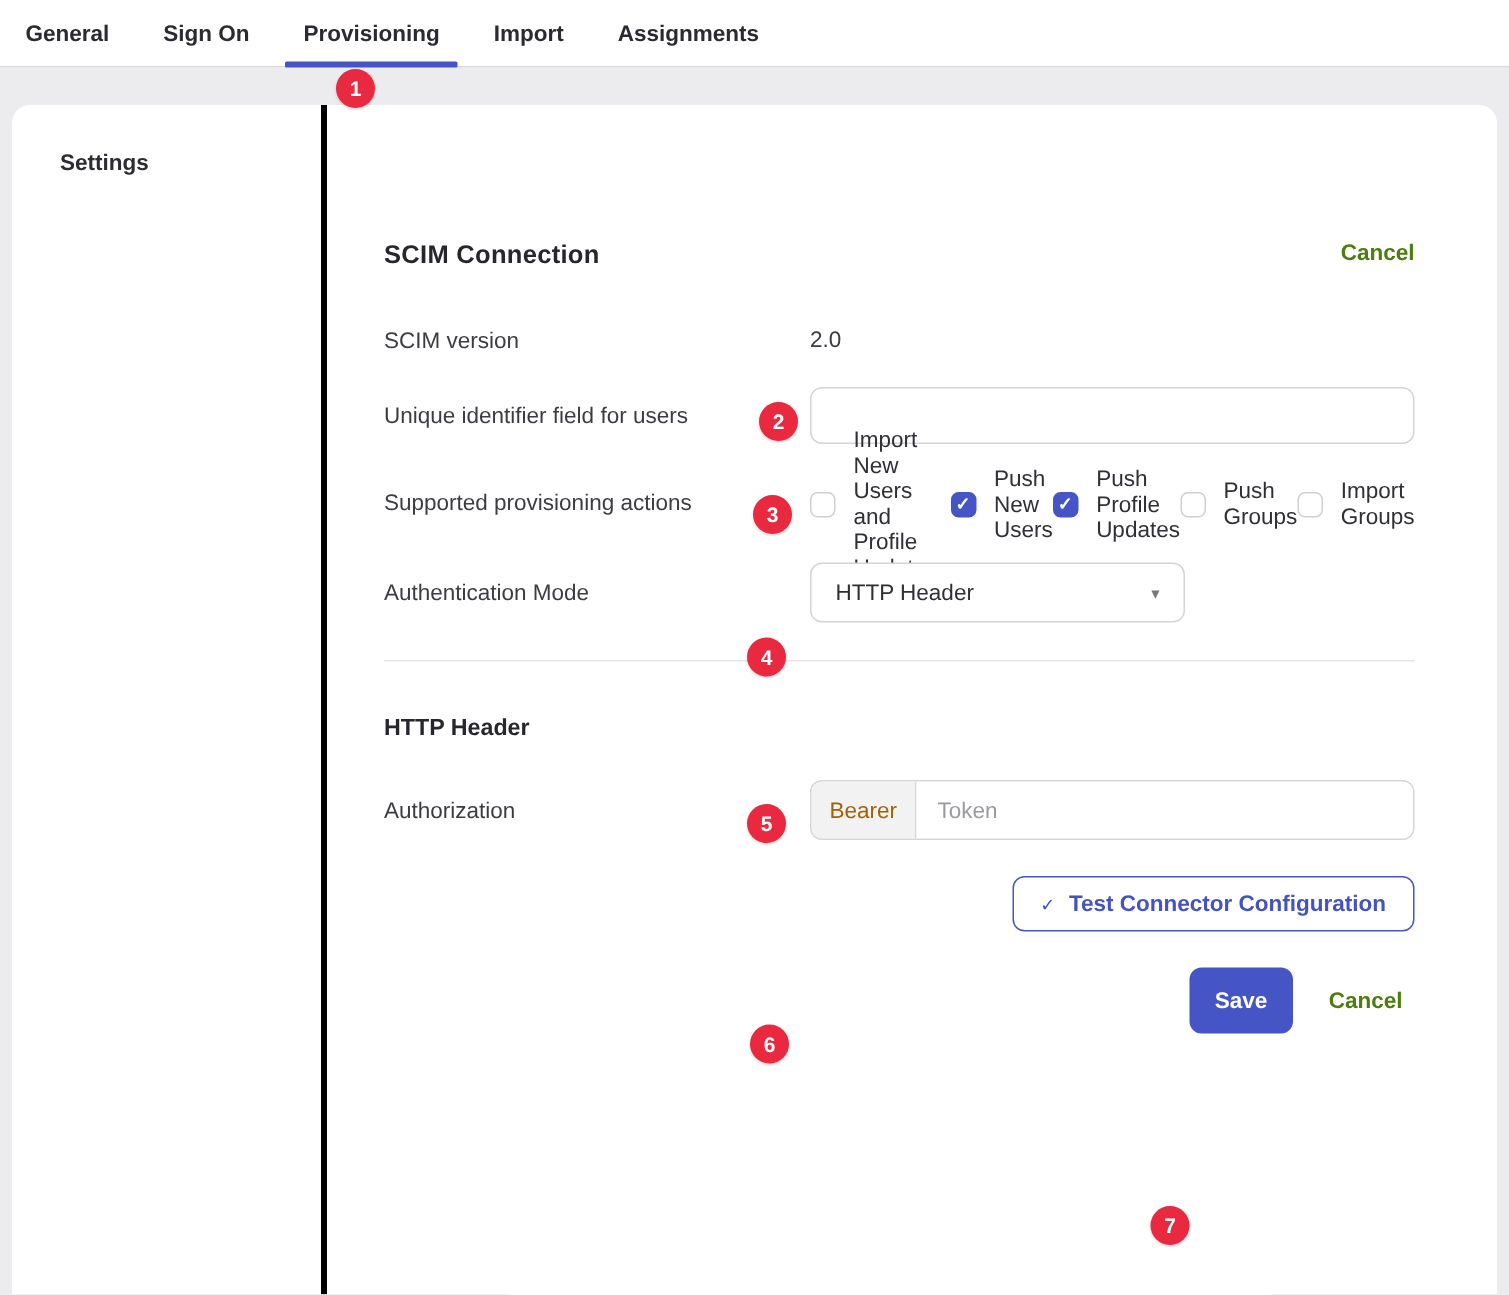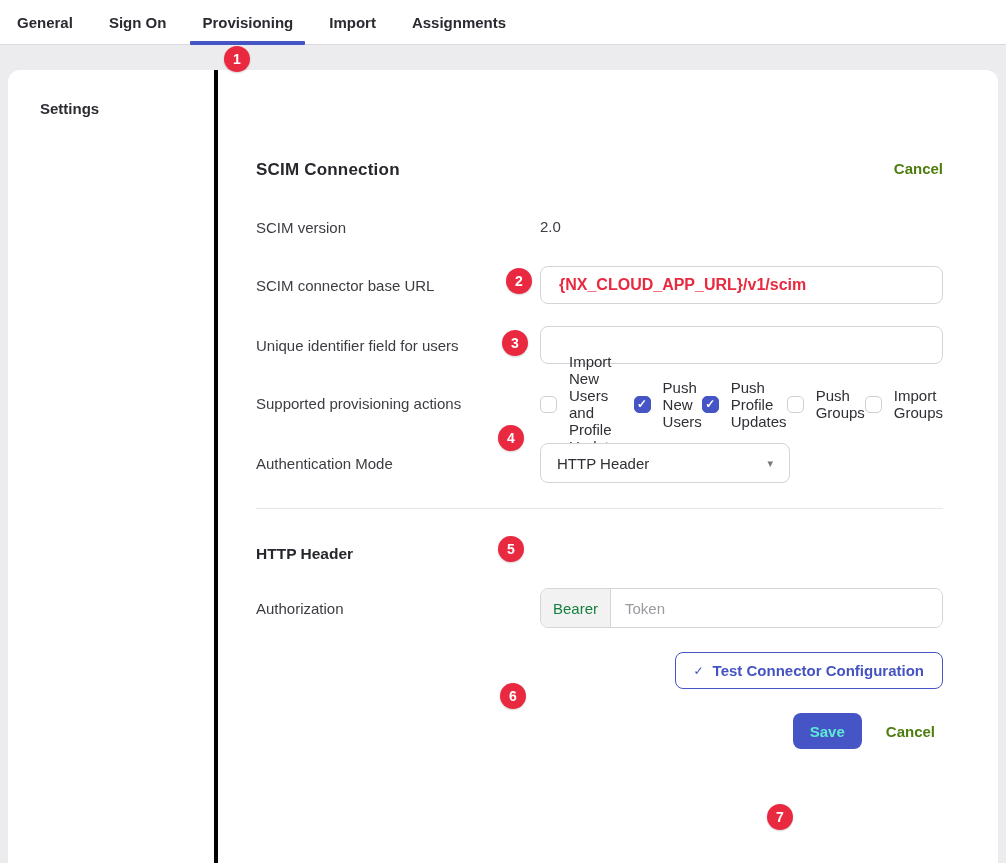--- a/index.html
+++ b/index.html
@@ -60,34 +60,34 @@
             font-size:15px; color:#2f2f35; cursor:pointer; }
   .select .caret { font-size:11px; color:#77777d; }
 
   .divider { border:none; border-top:1px solid #e6e6e9; margin-top:25px; }
   .section-title { margin-top:36px; font-size:15.5px; font-weight:700; color:#26262c; }
 
   
   .auth-field { width:403px; height:40px; border:1px solid #d4d4d9; border-radius:8px;
                 display:flex; overflow:hidden; background:#fff; }
   .auth-prefix { width:70px; flex:none; background:#f2f2f3; border-right:1px solid #d4d4d9;
-                 display:flex; align-items:center; justify-content:center; font-size:15px; color:#15803d; }
+                 display:flex; align-items:center; justify-content:center; font-size:15px; color:#a16207; }
   .auth-input { flex:1; border:none; outline:none; padding:0 14px; font-size:15px; color:#3c3c42;
                 font-family:"Liberation Sans", sans-serif; }
   .auth-input::placeholder { color:#9a9aa1; }
 
   .test-row { display:flex; justify-content:flex-end; margin-top:24px; }
   .test-btn { height:37px; padding:0 18px; border:1.5px solid #4655c5; border-radius:8px;
               background:#fff; color:#4453c0; font-size:15px; font-weight:700; cursor:pointer;
               display:flex; align-items:center; font-family:"Liberation Sans", sans-serif; }
   .test-btn .ticksm { font-size:12px; margin-right:9px; font-weight:400; }
 
   .footer { display:flex; justify-content:flex-end; align-items:center; gap:24px; margin-top:24px; }
-  .save-btn { height:36px; padding:0 17px; background:#4655c5; border:none; border-radius:8px;
-              color:#5eead4; font-size:15px; font-weight:700; cursor:pointer;
+  .save-btn { height:44px; padding:0 17px; background:#4655c5; border:none; border-radius:8px;
+              color:#ffffff; font-size:15px; font-weight:700; cursor:pointer;
               font-family:"Liberation Sans", sans-serif; }
 
   
   .badge { position:absolute; width:26px; height:26px; border-radius:50%; background:#e8293f;
            color:#fff; font-size:14px; font-weight:700; display:flex; align-items:center;
            justify-content:center; box-shadow:0 1px 2px rgba(0,0,0,.18); z-index:10; }
   .b1 { left:224px; top:46px; }
   .b2 { left:506px; top:268px; }
   .b3 { left:502px; top:330px; }
   .b4 { left:498px; top:425px; }
@@ -123,26 +123,20 @@
       <div class="form-header">
         <div class="form-title">SCIM Connection</div>
         <a class="link">Cancel</a>
       </div>
 
       <div class="row mt38">
         <div class="lbl">SCIM version</div>
         <div class="ctrl"><span class="val">2.0</span></div>
       </div>
 
-      <div class="row mt30">
-        <div class="lbl">SCIM connector base URL</div>
-        <div class="ctrl">
-          <input class="text-input url" type="text" value="{NX_CLOUD_APP_URL}/v1/scim" style="">
-        </div>
-      </div>
 
       <div class="row mt22">
         <div class="lbl">Unique identifier field for users</div>
         <div class="ctrl">
           <input class="text-input" type="text" value="" style="">
         </div>
       </div>
 
       <div class="row top mt28">
         <div class="lbl" style="line-height:24px">Supported provisioning actions</div>

